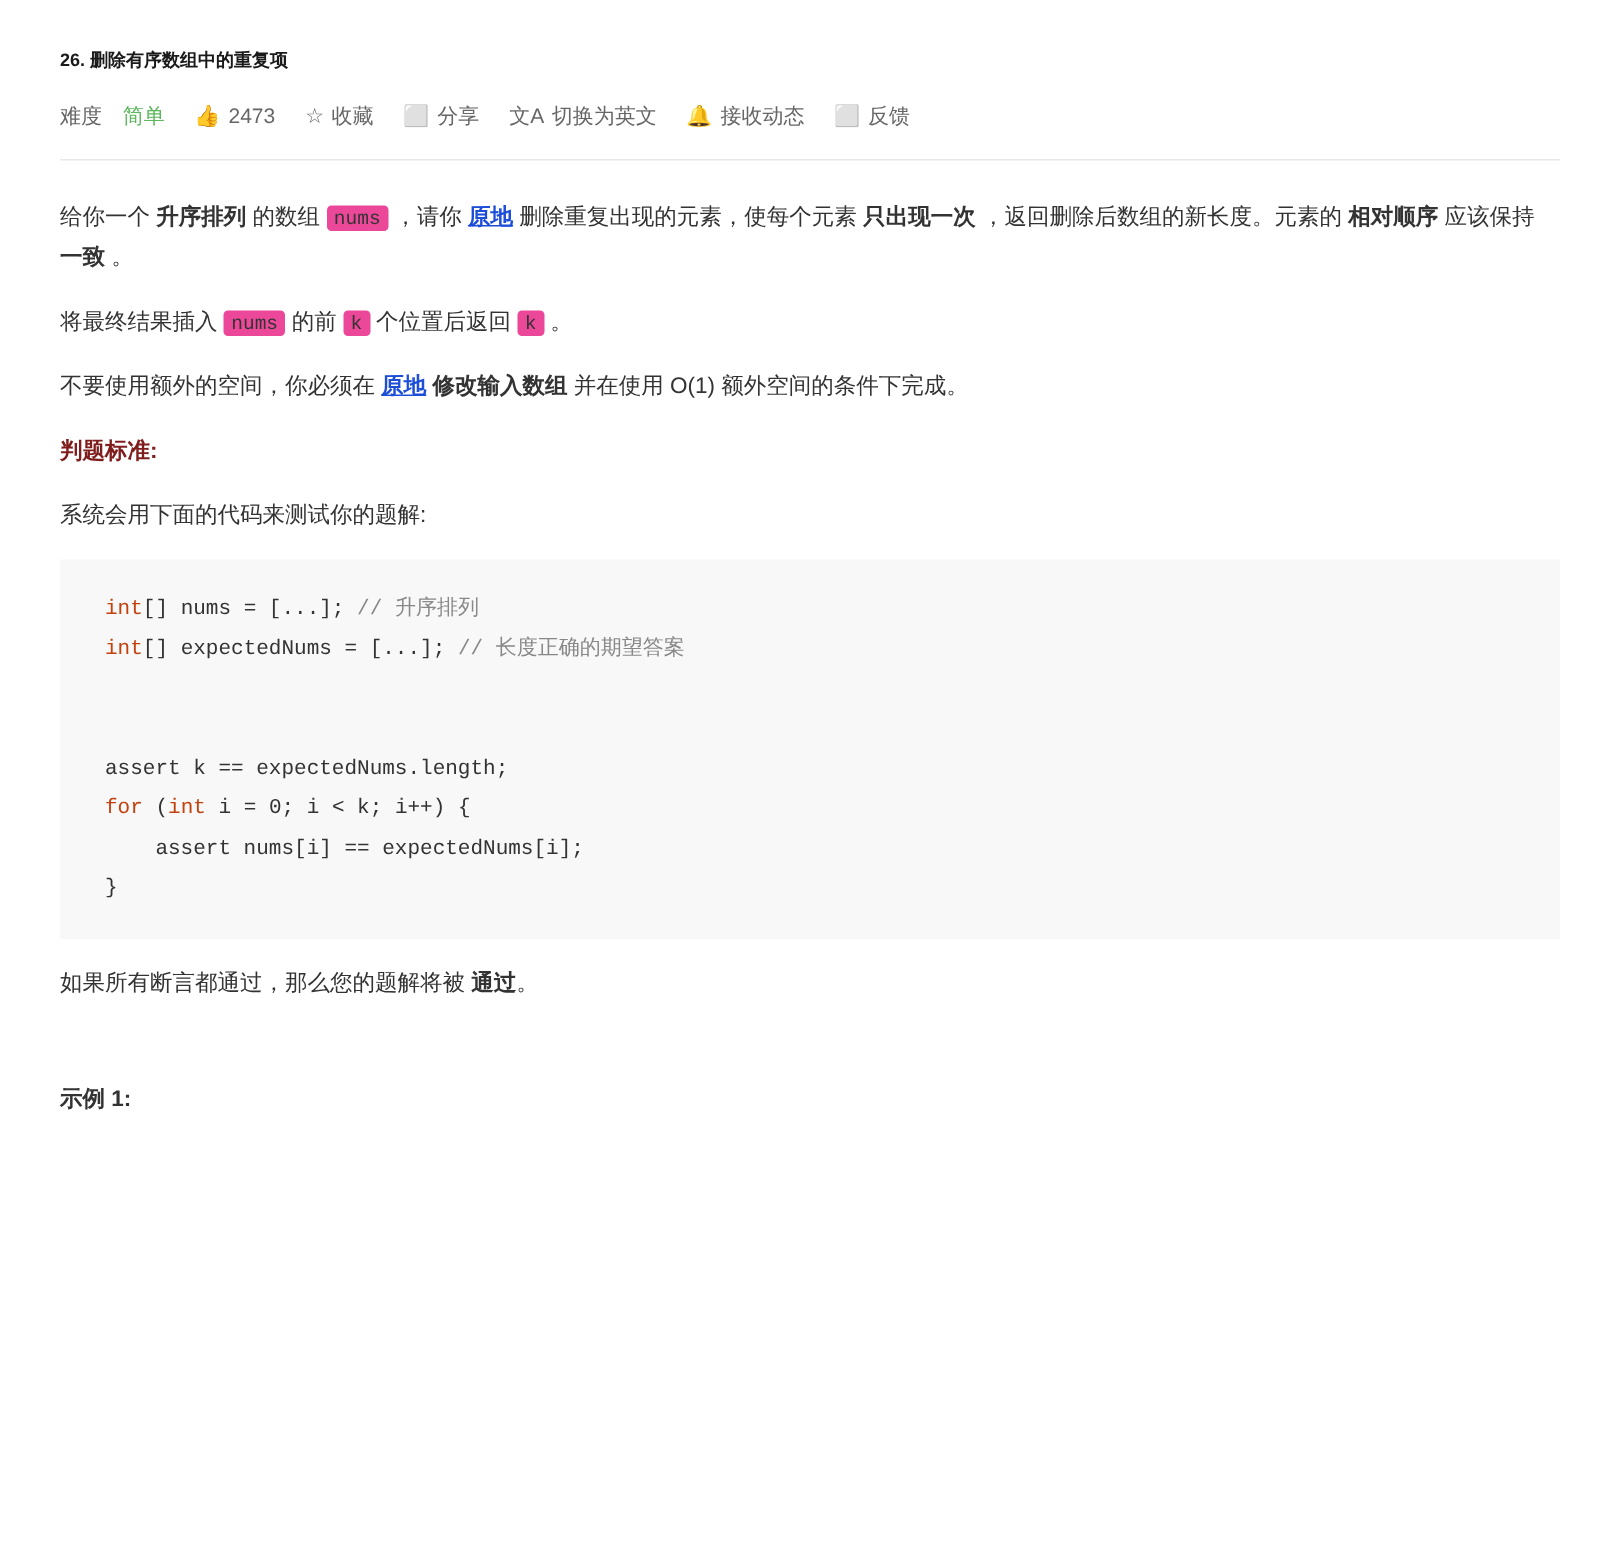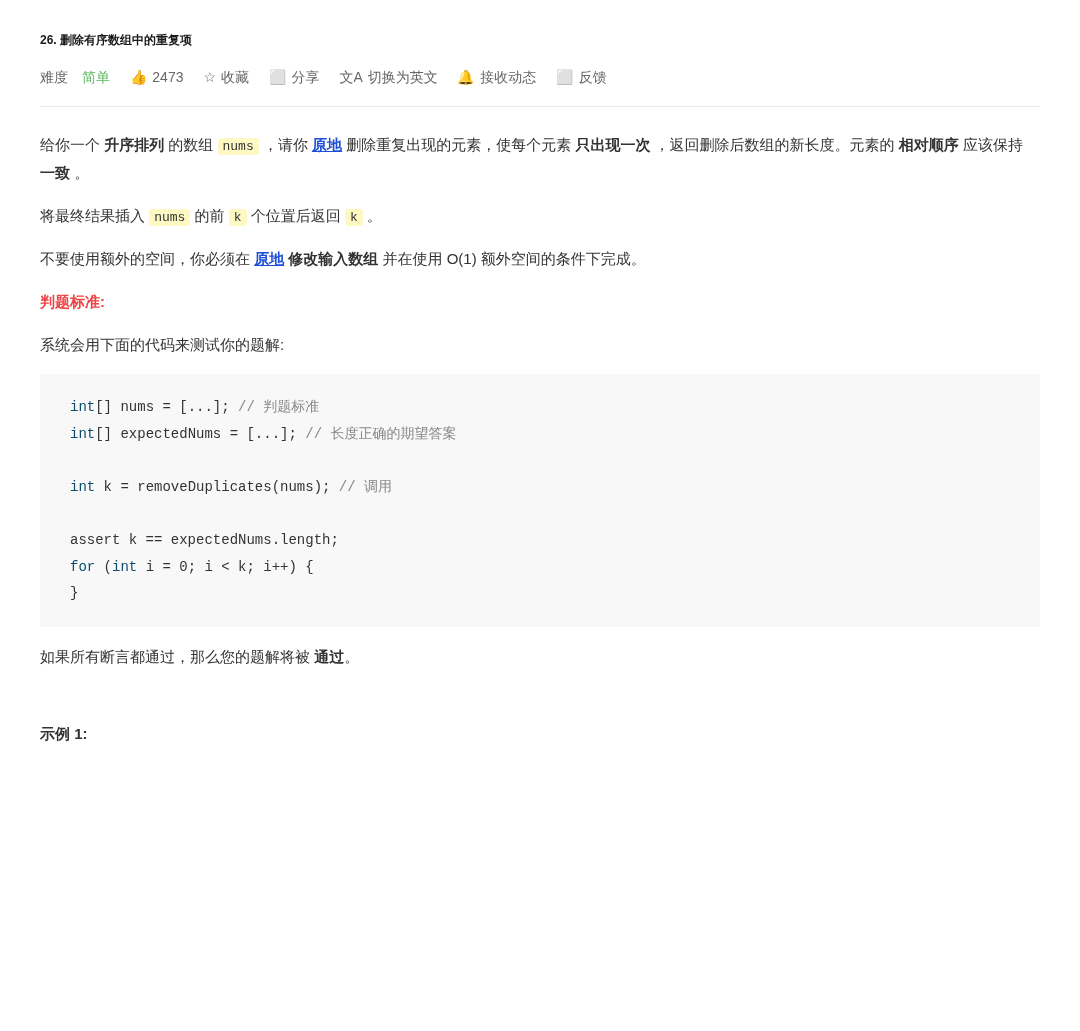--- a/index.html
+++ b/index.html
@@ -70,49 +70,49 @@
     .content-section p {
       margin-bottom: 16px;
       font-size: 15px;
     }
 
     .content-section .bold {
       font-weight: bold;
     }
 
     .code-inline {
-      background: #fef9c3;
+      background: #ec4899;
       padding: 1px 5px;
       border-radius: 3px;
       font-family: "SFMono-Regular", Consolas, "Liberation Mono", Menlo, monospace;
       font-size: 13px;
       color: #333;
     }
 
     .section-heading {
       font-weight: bold;
       font-size: 15px;
       margin-bottom: 12px;
-      color: #ef4444;
+      color: #7f1d1d;
     }
 
     .code-block {
       background: #f8f8f8;
       border-left: none;
       padding: 20px 30px;
       margin: 16px 0;
       font-family: "SFMono-Regular", Consolas, "Liberation Mono", Menlo, monospace;
       font-size: 14px;
       line-height: 1.9;
       color: #333;
       border-radius: 0;
     }
 
     .code-block .keyword {
-      color: #0c4a6e;
+      color: #c2410c;
     }
 
     .code-block .comment {
       color: #888888;
     }
 
     .example-heading {
       font-weight: bold;
       font-size: 15px;
       margin-top: 7px;
@@ -186,27 +186,27 @@
     </p>
 
     
     <p class="section-heading">判题标准:</p>
 
     
     <p>系统会用下面的代码来测试你的题解:</p>
 
     
     <div class="code-block">
-      <div><span class="keyword">int</span>[] nums = [...]; <span class="comment">// 判题标准</span></div>
+      <div><span class="keyword">int</span>[] nums = [...]; <span class="comment">// 升序排列</span></div>
       <div><span class="keyword">int</span>[] expectedNums = [...]; <span class="comment">// 长度正确的期望答案</span></div>
       <br>
-      <div><span class="keyword">int</span> k = removeDuplicates(nums); <span class="comment">// 调用</span></div>
       <br>
       <div>assert k == expectedNums.length;</div>
       <div><span class="keyword">for</span> (<span class="keyword">int</span> i = 0; i &lt; k; i++) {</div>
+      <div>&nbsp;&nbsp;&nbsp;&nbsp;assert nums[i] == expectedNums[i];</div>
       <div>}</div>
     </div>
 
     
     <p>
       如果所有断言都通过，那么您的题解将被 <span class="bold passed-bold">通过</span>。
     </p>
 
     <br>
 

